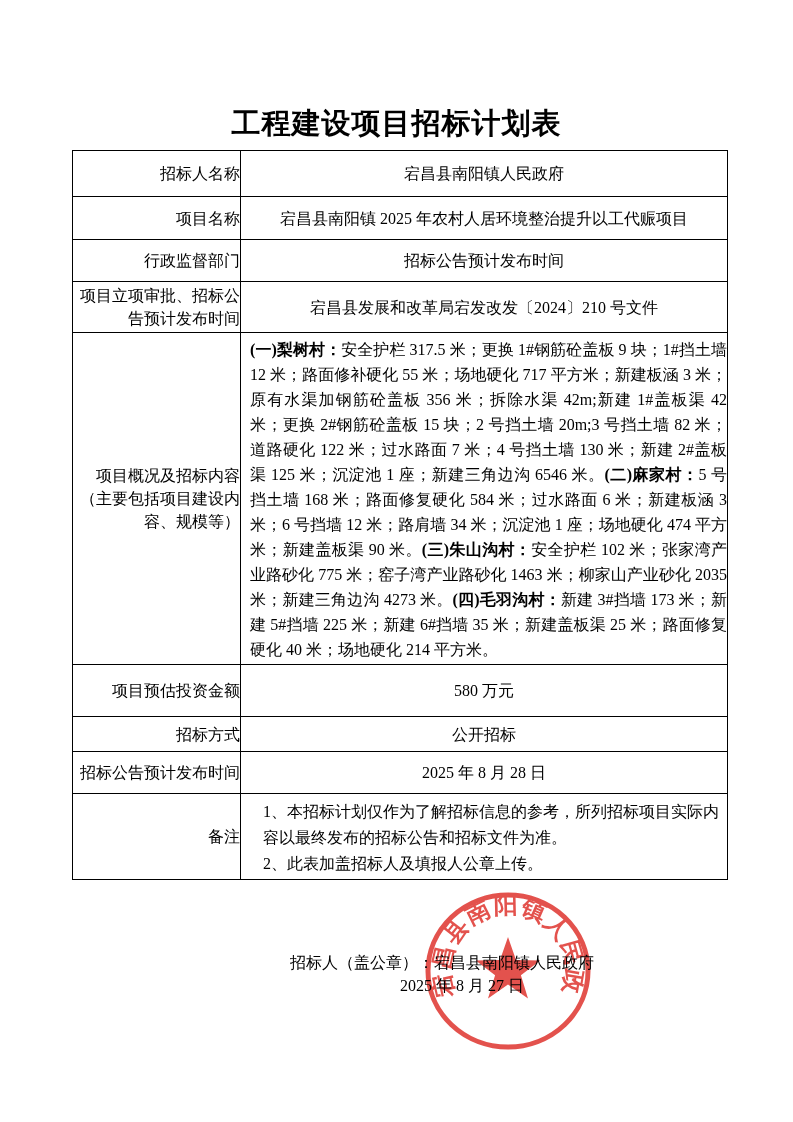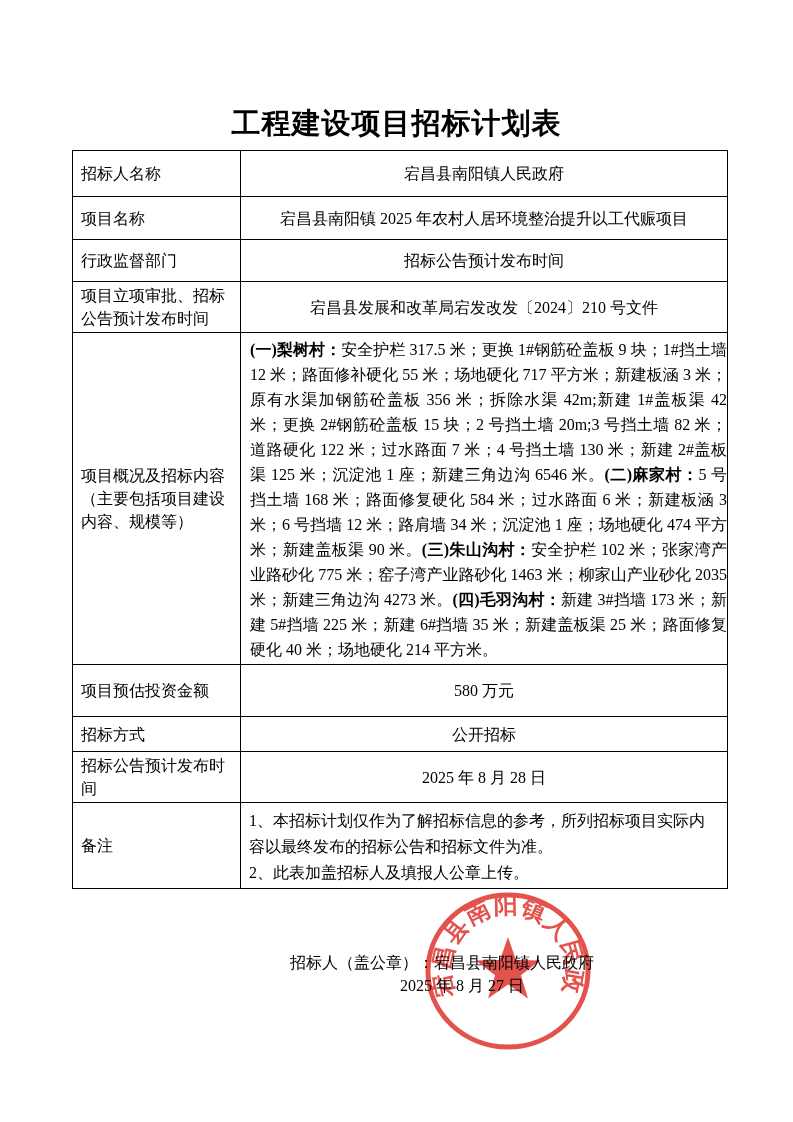--- a/index.html
+++ b/index.html
@@ -33,43 +33,43 @@
     width: 655px;
     border-collapse: collapse;
     table-layout: fixed;
     font-size: 16px;
   }
   table.plan-table, .plan-table td {
     border: 1.2px solid #000;
   }
   .plan-table td.label {
     width: 168px;
-    text-align: left;
+    text-align: right;
     vertical-align: middle;
-    padding: 2px 8px;
+    padding: 2px 0;
     line-height: 23px;
   }
   .plan-table td.value {
     width: 487px;
     text-align: center;
     vertical-align: middle;
     padding: 2px 8px;
     line-height: 23px;
   }
   .plan-table td.value.long {
     text-align: left;
     vertical-align: top;
     padding: 4px 0 2px 9px;
     line-height: 25px;
     text-align: justify;
   }
   .plan-table td.value.notes-cell {
     text-align: left;
     vertical-align: top;
-    padding: 5px 8px 2px 8px;
+    padding: 5px 8px 2px 22px;
     line-height: 26px;
   }
   .signature-line {
     position: absolute;
     left: 290px;
     top: 940px;
     font-size: 16px;
     white-space: nowrap;
   }
   .date-line {

